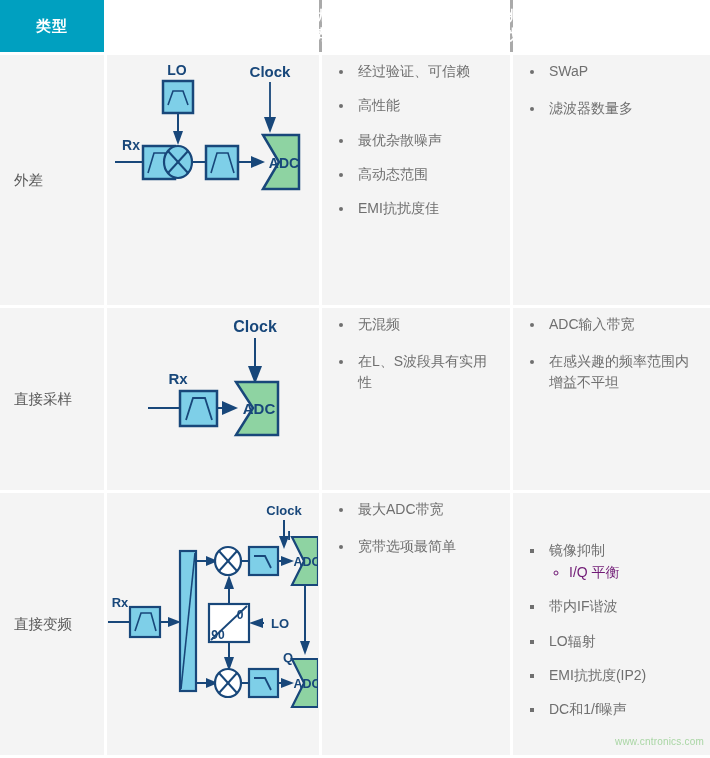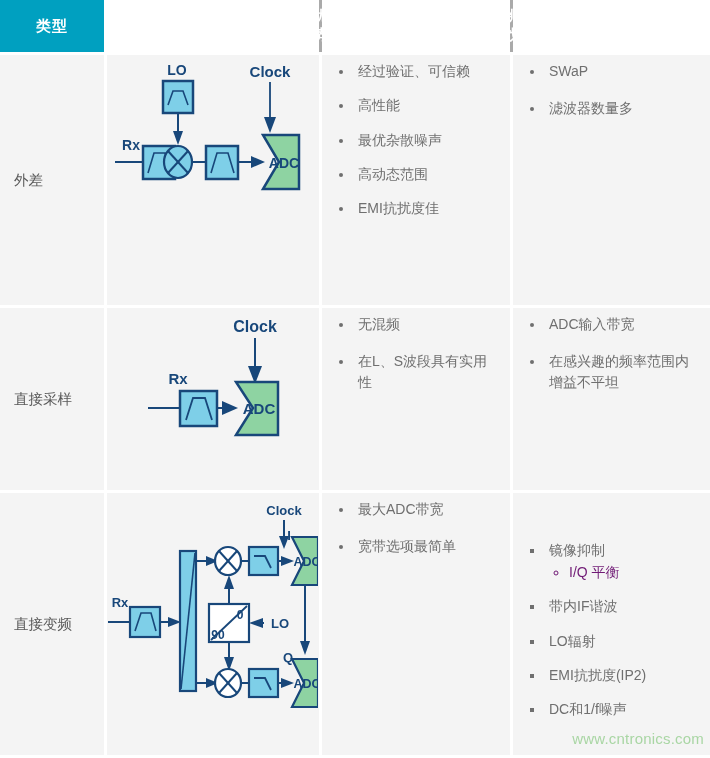--- a/index.html
+++ b/index.html
@@ -89,21 +89,21 @@
   ul.sub > li {
     font-size: 14px;
     color: #701a75;
     line-height: 1.4;
     margin: 0;
   }
   .watermark {
     position: absolute;
     right: 6px;
     bottom: 8px;
-    font-size: 15px;
+    font-size: 10px;
     color: #a9d6a4;
     letter-spacing: 0.2px;
     white-space: nowrap;
   }
   svg { display: block; }
 </style>
 </head>
 <body>
 
 <div class="table">

